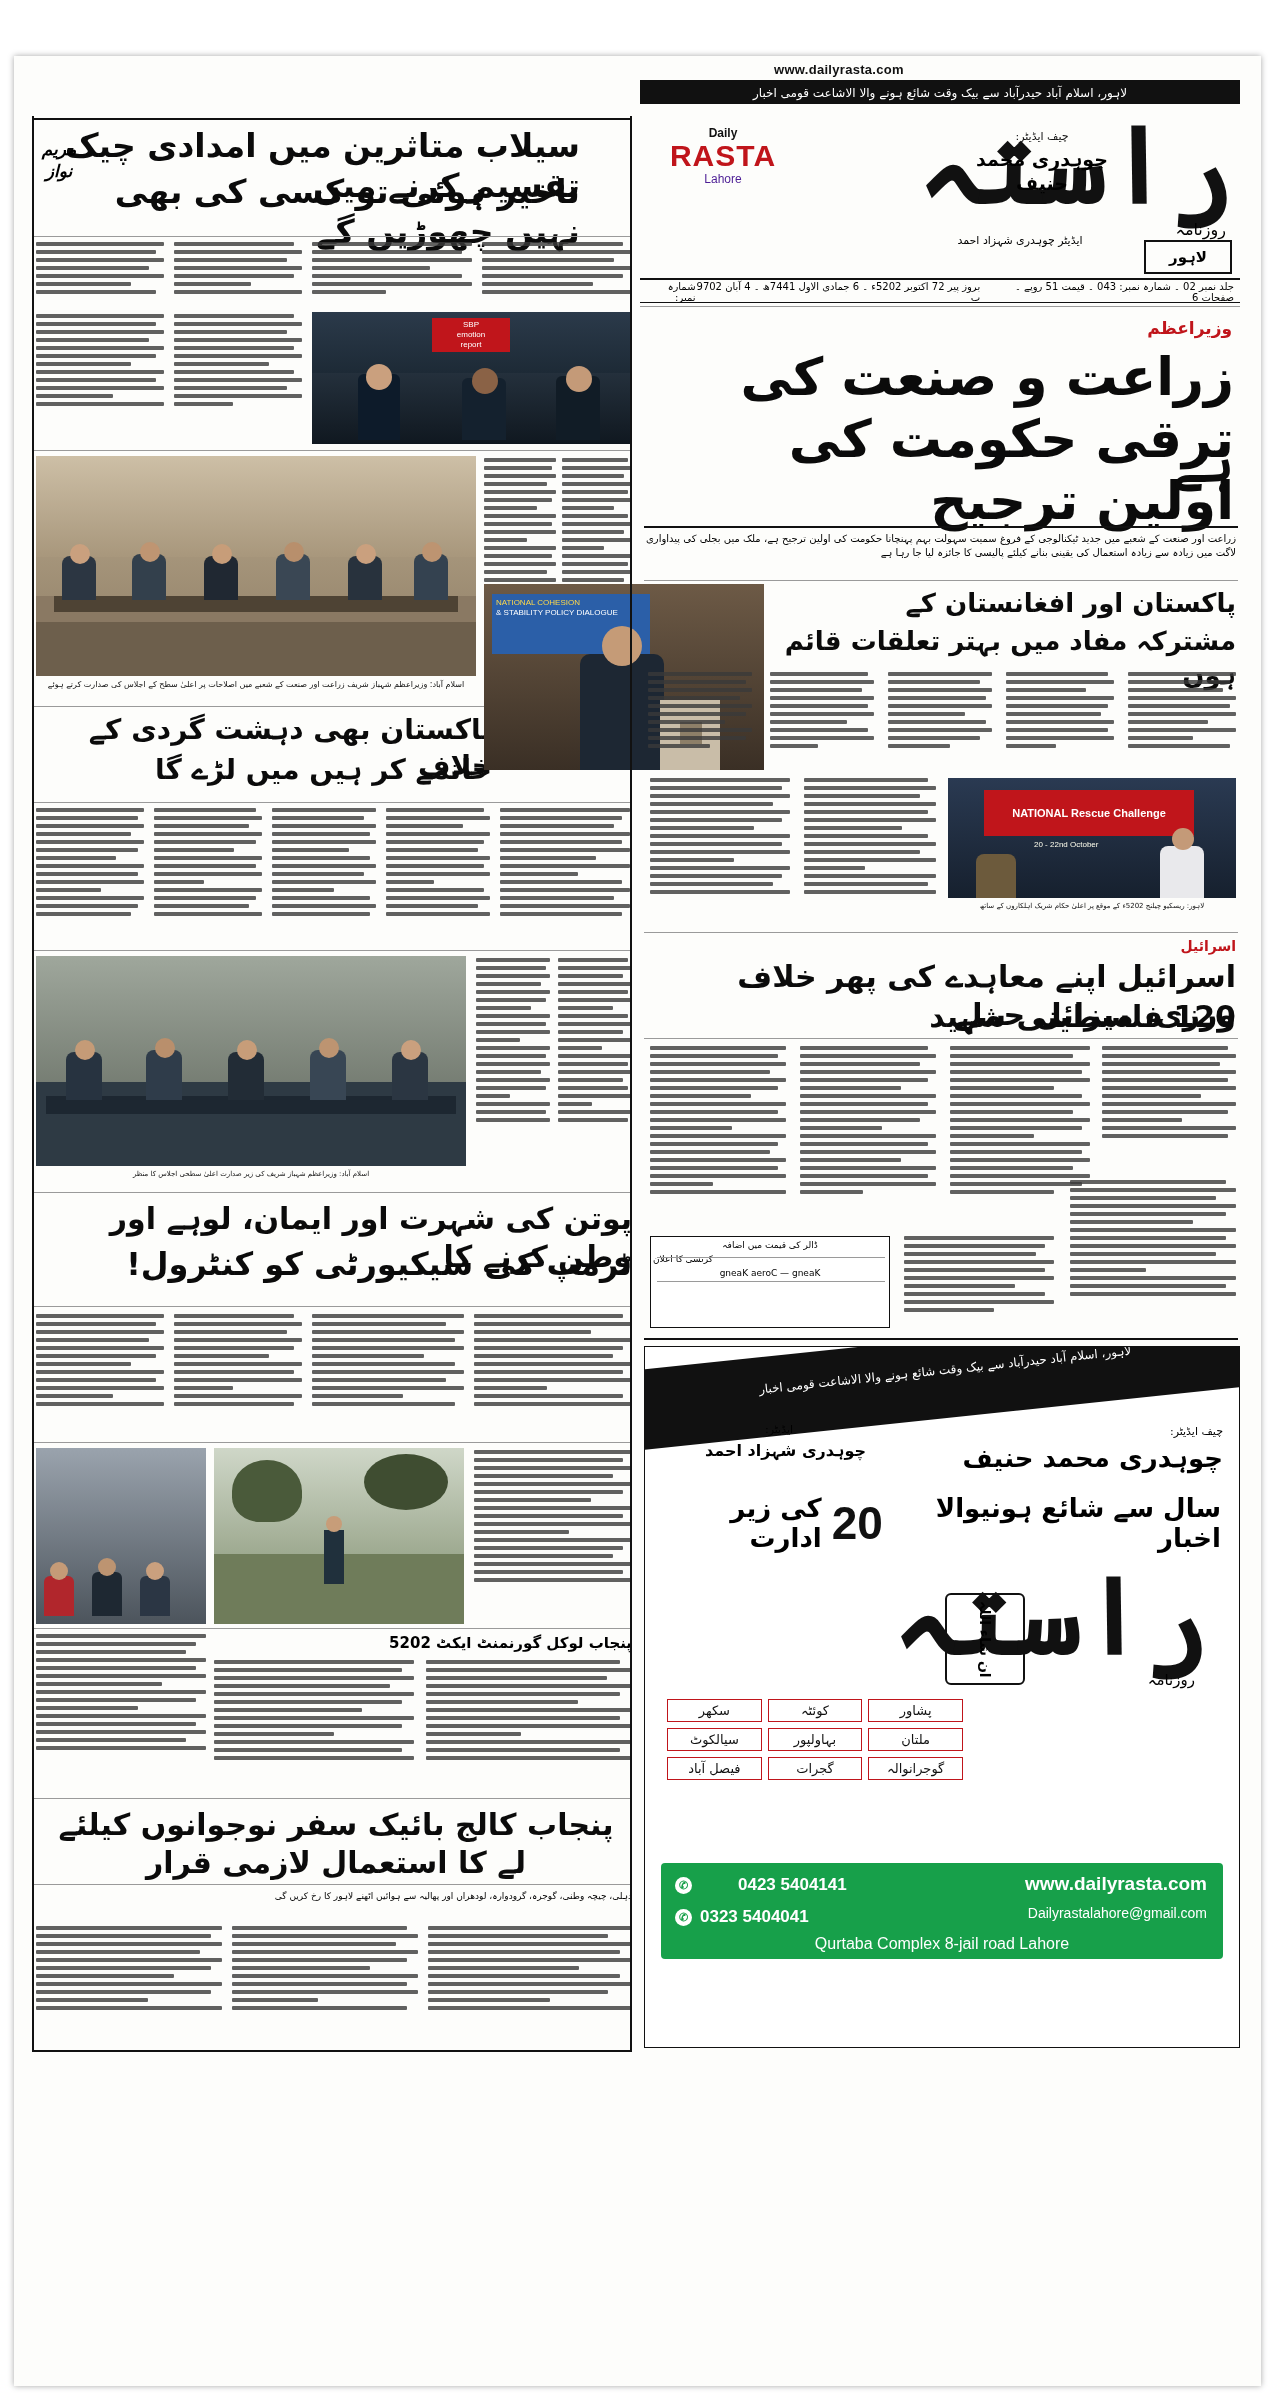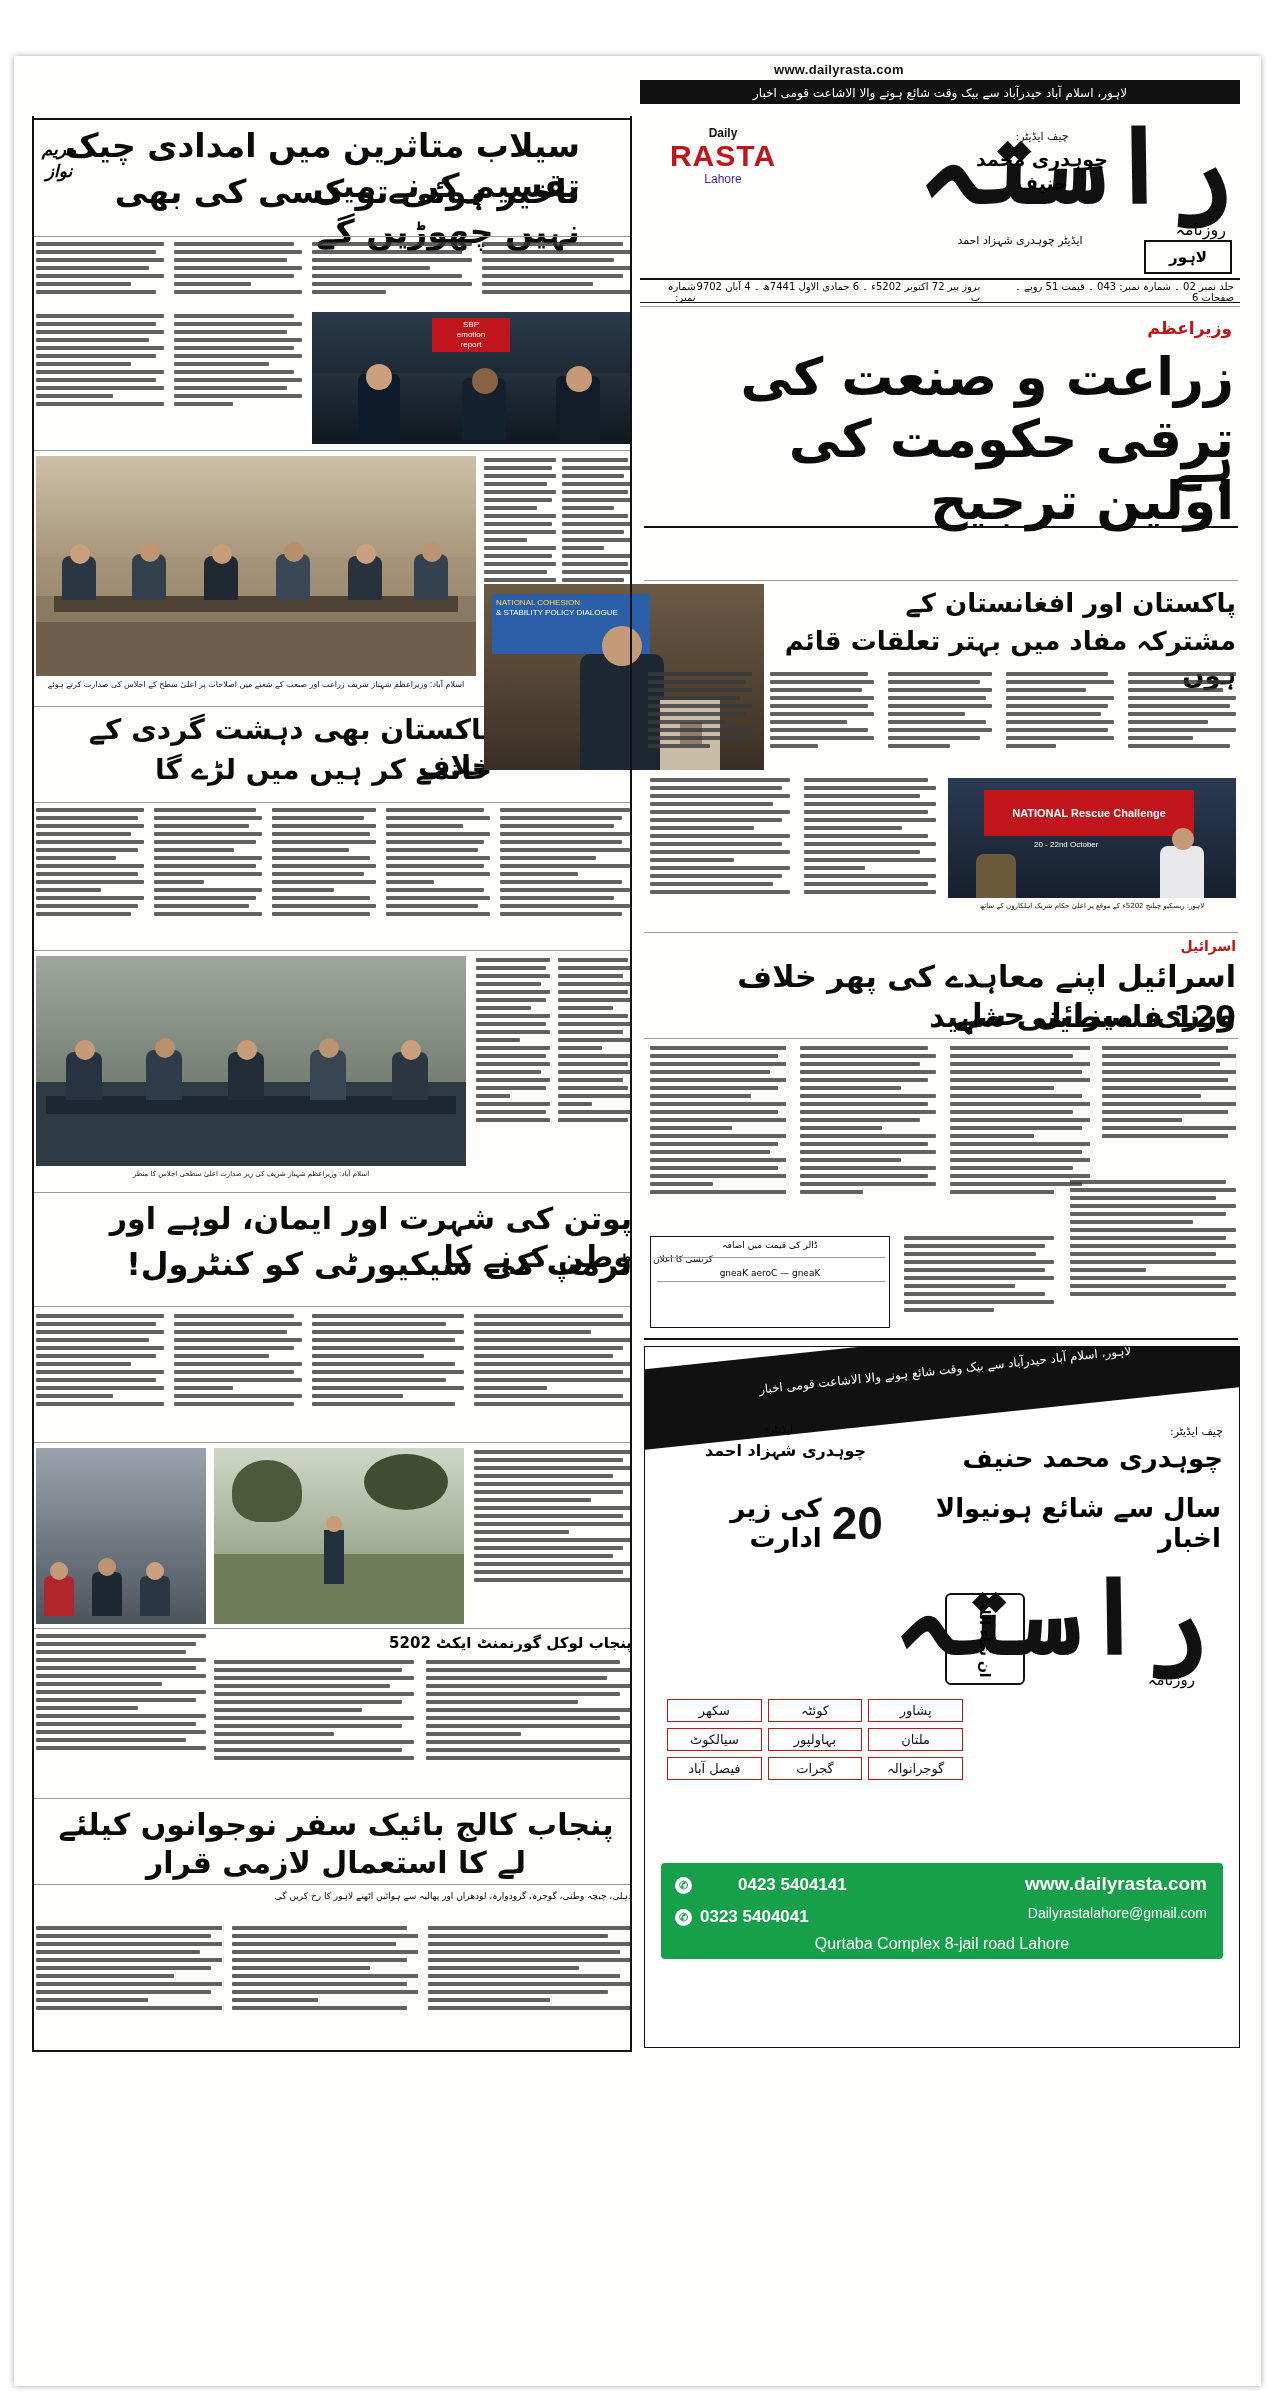--- a/index.html
+++ b/index.html
@@ -187,20 +187,21 @@
 
   <div class="hair" style="left:18px;top:394px;width:600px;height:1px;"></div>
   <div class="hair" style="left:626px;top:250px;width:600px;height:1px;"></div>
 
   <div class="blk" style="left:630px;top:256px;width:594px;height:210px;">
       <div class="urdu bold" style="position:absolute;right:6px;top:6px;font-size:17px;color:#c0151b;">وزیراعظم</div>
       <div class="hl" style="position:absolute;right:4px;top:34px;width:580px;text-align:right;font-size:52px;line-height:62px;">زراعت و صنعت کی ترقی حکومت کی اولین ترجیح</div>
       <div class="hl" style="position:absolute;right:4px;top:120px;width:580px;text-align:right;font-size:52px;line-height:62px;">ہے</div>
   </div>
   <div class="rule" style="left:630px;top:470px;width:594px;height:2px;"></div>
+  <div class="blk urdu" style="left:632px;top:476px;width:590px;height:44px;font-size:10px;line-height:14px;text-align:justify;">زراعت اور صنعت کے شعبے میں جدید ٹیکنالوجی کے فروغ سمیت سہولت بہم پہنچانا حکومت کی اولین ترجیح ہے، ملک میں بجلی کی پیداواری لاگت میں زیادہ سے زیادہ استعمال کی یقینی بنانے کیلئے پالیسی کا جائزہ لیا جا رہا ہے</div>
   <div class="hair" style="left:630px;top:524px;width:594px;height:1px;"></div>
 
   <div class="photo" style="left:22px;top:400px;width:440px;height:220px;">
       <div style="position:absolute;inset:0;background:linear-gradient(#b9a98e,#8d7c63);"></div>
       <div style="position:absolute;left:0;top:0;right:0;height:46%;background:linear-gradient(#cdbfa6,#a89madd);background:linear-gradient(#cdbfa6,#a8977c);"></div>
       <div style="position:absolute;left:0;bottom:0;right:0;height:34%;background:#6d5f4c;"></div>
       <div style="position:absolute;left:0;bottom:54px;right:0;height:26px;background:#8a7963;"></div>
       <div style="position:absolute;left:18px;bottom:64px;width:404px;height:16px;background:#4e4334;"></div>
 
       <div style="position:absolute;left:26px;bottom:76px;width:34px;height:44px;background:#2c3642;border-radius:8px 8px 0 0;"></div>

